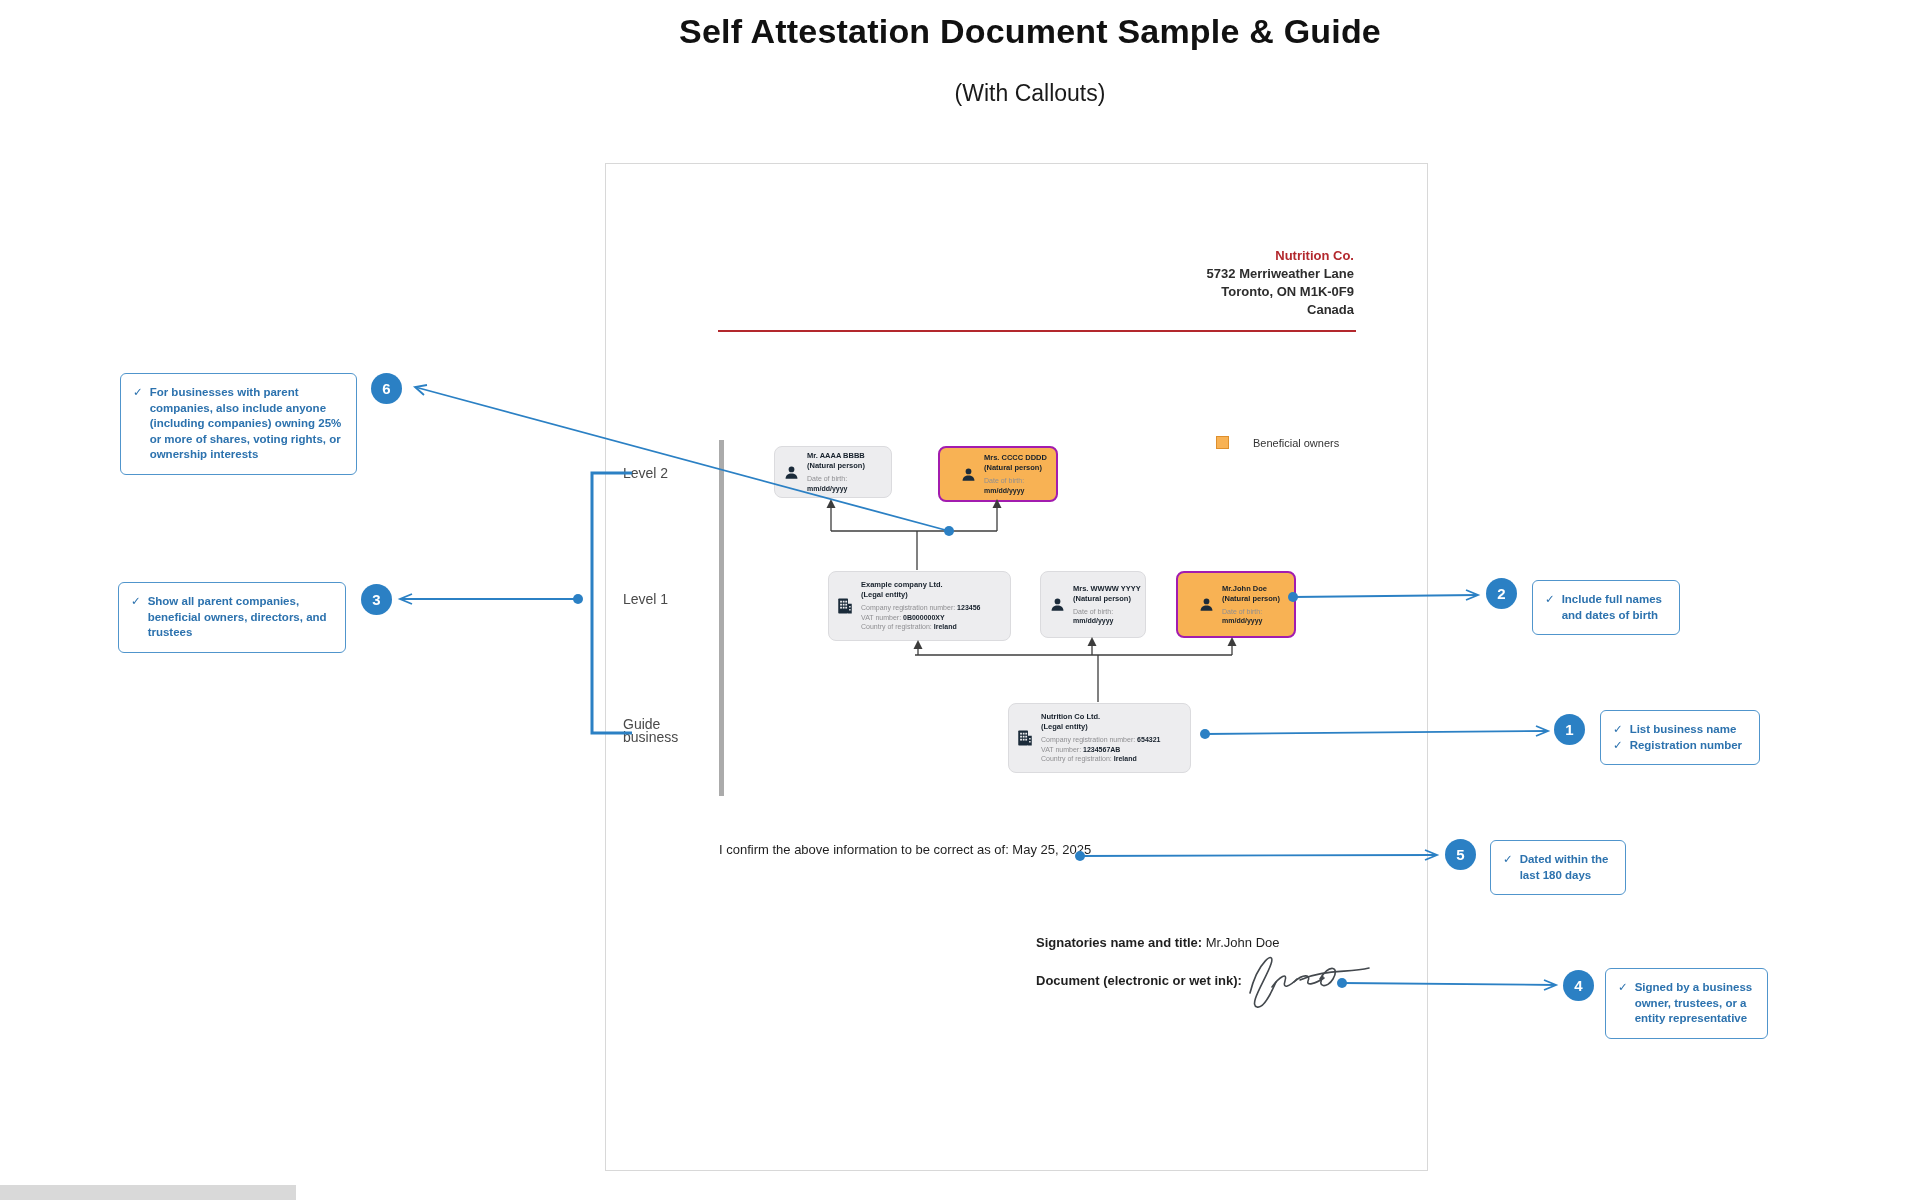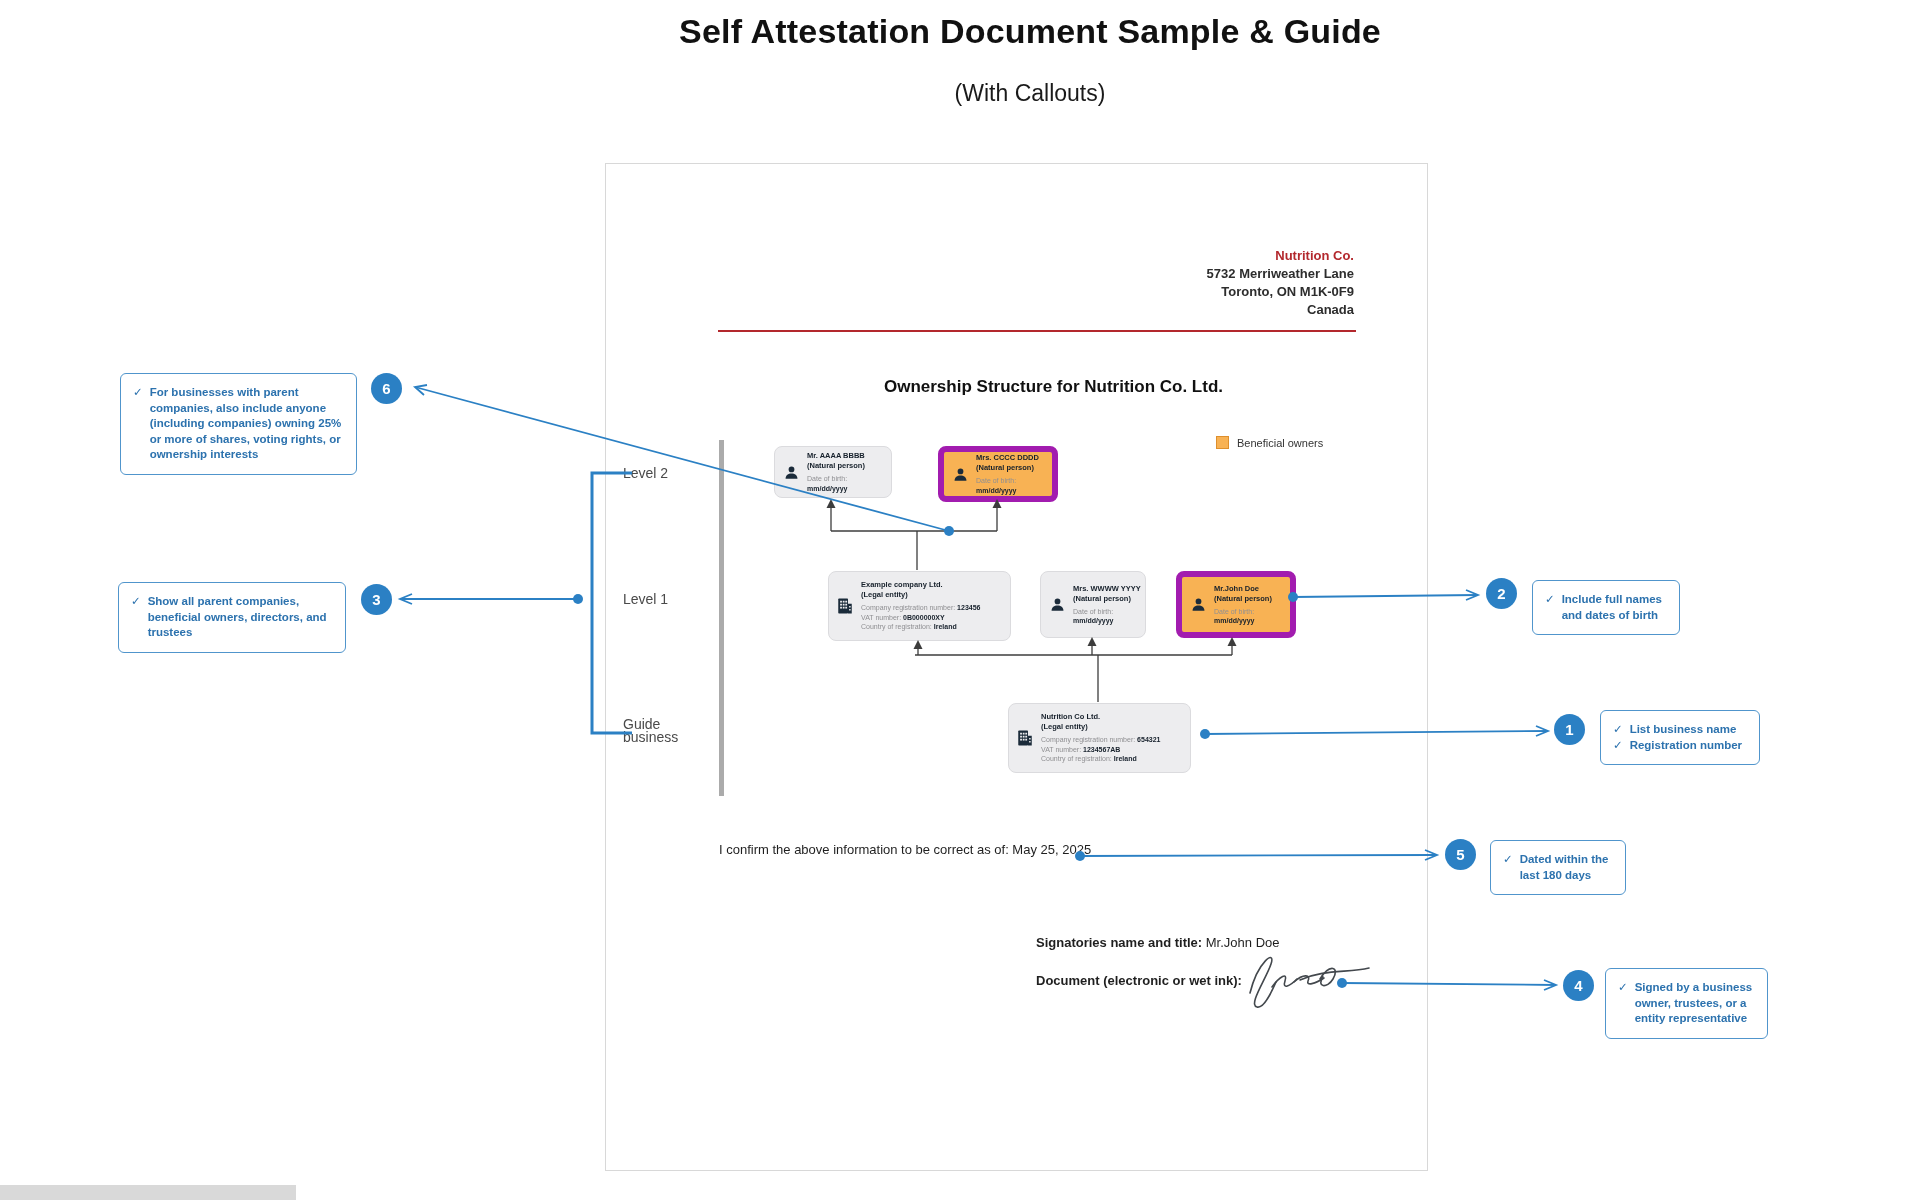--- a/index.html
+++ b/index.html
@@ -16,32 +16,32 @@
     background:#ffffff; border:1px solid #d8d8d8; }
 
   .letterhead { position:absolute; top:83px; right:73px; text-align:right;
     font-size:13px; font-weight:bold; color:#2d2d2d; line-height:18px; }
   .letterhead .co { color:#B3282D; }
   .red-rule { position:absolute; left:112px; top:166px; width:638px; height:2px; background:#B3282D; }
 
   .doc-heading { position:absolute; top:213px; left:0; width:100%; padding-left:74px;
     text-align:center; font-size:17px; font-weight:bold; color:#111; }
 
-  .legend { position:absolute; left:610px; top:272px; display:flex; align-items:center; gap:8px; }
+  .legend { position:absolute; left:610px; top:272px; display:flex; align-items:center; gap:24px; }
   .legend-swatch { width:13px; height:13px; background:#F8B254; border:1px solid #DE8F2D; }
   .legend-label { font-size:11px; color:#333; }
 
   .level-label { position:absolute; left:17px; width:90px; text-align:left;
     font-size:14px; color:#4a4a4a; line-height:13px; }
   .lv2 { top:303px; } .lv1 { top:429px; } .lvyb { top:554px; }
   .gray-bar { position:absolute; left:113px; top:276px; width:5px; height:356px; background:#ABABAB; }
 
   .card { position:absolute; display:flex; align-items:center; border-radius:8px; }
   .card.gray { background:#EDEDEF; border:1px solid #DBDBDE; }
-  .card.orange { background:#F8B254; border:6px solid #a21caf; }
+  .card.orange { background:#F8B254; border:2px solid #a21caf;padding-left:12px; }
   .card .icon-cell { flex:0 0 32px; display:flex; align-items:center; justify-content:center; }
   .card .body { flex:1; padding-right:4px; }
   .card .nm { font-size:7.5px; font-weight:bold; color:#16202b; line-height:10px; }
   .card .tp { font-size:7.5px; font-weight:bold; color:#16202b; line-height:10px; margin-bottom:3px; }
   .card .fl { font-size:7px; line-height:9.5px; }
   .card .lbl { color:#8f8f92; }
   .card .val { color:#16202b; font-weight:bold; }
 
   .c-aaaa { left:168px; top:282px; width:118px; height:52px; }
   .c-cccc { left:332px; top:282px; width:120px; height:56px; }
@@ -89,21 +89,20 @@
   <div class="doc">
 
     <div class="letterhead">
       <div class="co">Nutrition Co.</div>
       <div>5732 Merriweather Lane</div>
       <div>Toronto, ON M1K-0F9</div>
       <div>Canada</div>
     </div>
     <div class="red-rule"></div>
 
-    <div class="doc-heading">Ownership Structure for Nutrition Co. Ltd.</div>
 
     <div class="legend">
       <span class="legend-swatch"></span>
       <span class="legend-label">Beneficial owners</span>
     </div>
 
     <div class="level-label lv2">Level 2</div>
     <div class="level-label lv1">Level 1</div>
     <div class="level-label lvyb">Guide business</div>
     <div class="gray-bar"></div>

